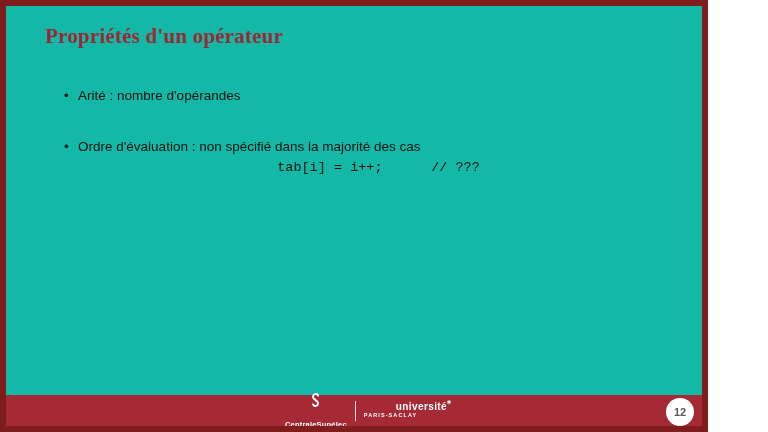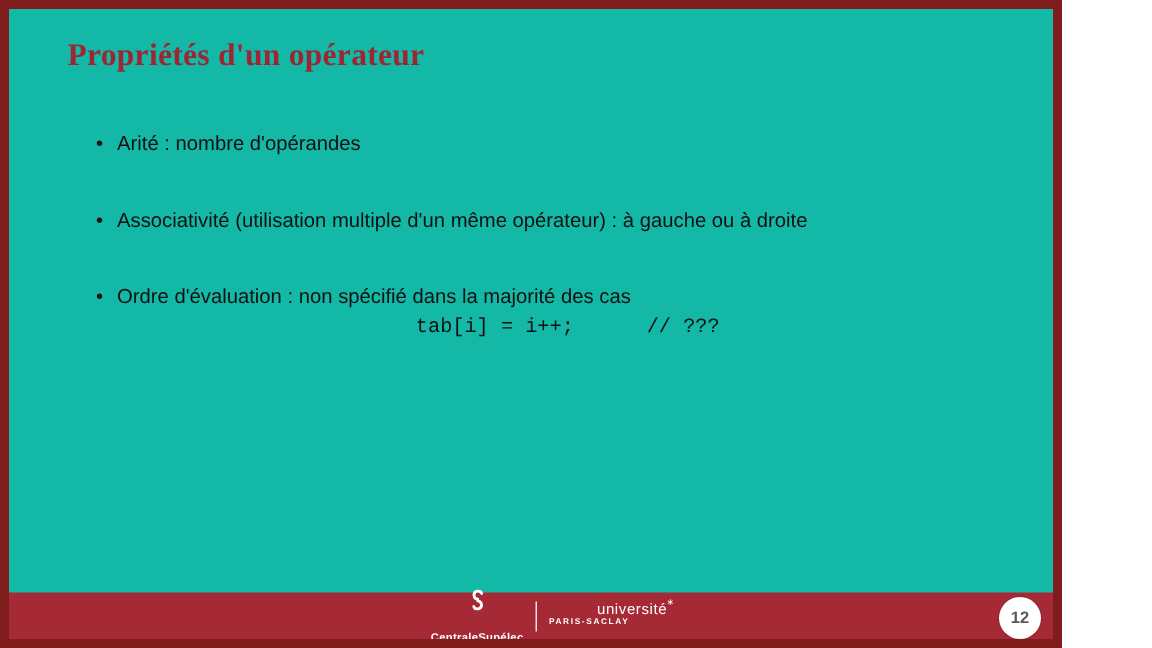--- a/index.html
+++ b/index.html
@@ -109,21 +109,21 @@
   .ups-logo {
     display: flex;
     flex-direction: column;
     align-items: flex-start;
     color: #ffffff;
     line-height: 1;
   }
 
   .ups-line1 {
     font-size: 10px;
-    font-weight: normal;
+    font-weight: bold;
     letter-spacing: 0.4px;
     position: relative;
     padding-left: 32px;
   }
 
   .ups-star {
     position: absolute;
     right: -5px;
     top: -3px;
     font-size: 6px;
@@ -155,21 +155,20 @@
 </style>
 </head>
 <body>
 
 <div class="slide">
 
   <div class="slide-title">Propriétés d'un opérateur</div>
 
   <ul class="bullet-list">
     <li class="bullet-item">Arité : nombre d'opérandes</li>
-    <li class="bullet-item">Associativité (utilisation multiple d'un même opérateur) : à gauche ou à droite</li>
     <li class="bullet-item">
       <span>Ordre d'évaluation : non spécifié dans la majorité des cas</span>
       <div class="code-line">tab[i] = i++;      // ???</div>
     </li>
   </ul>
 
   <div class="footer-bar">
     <div class="logo-group">
       <div class="cs-logo">
         <svg class="cs-glyph" viewBox="0 0 24 24" fill="none" stroke="#ffffff" stroke-width="3.2" stroke-linecap="round">

